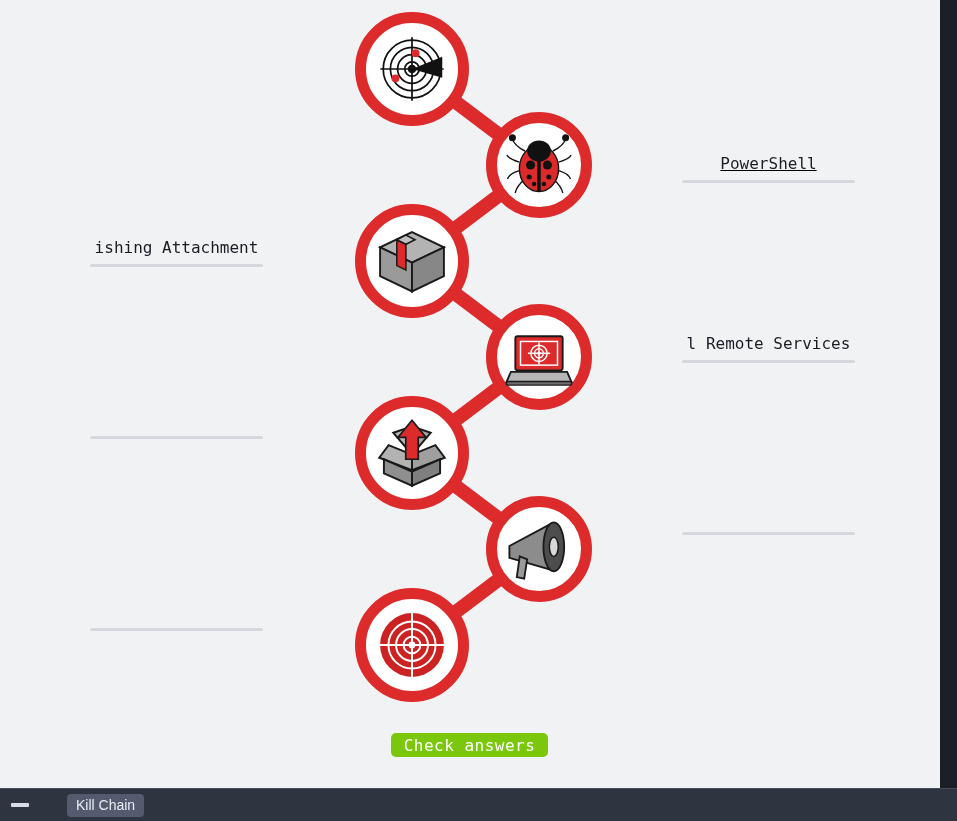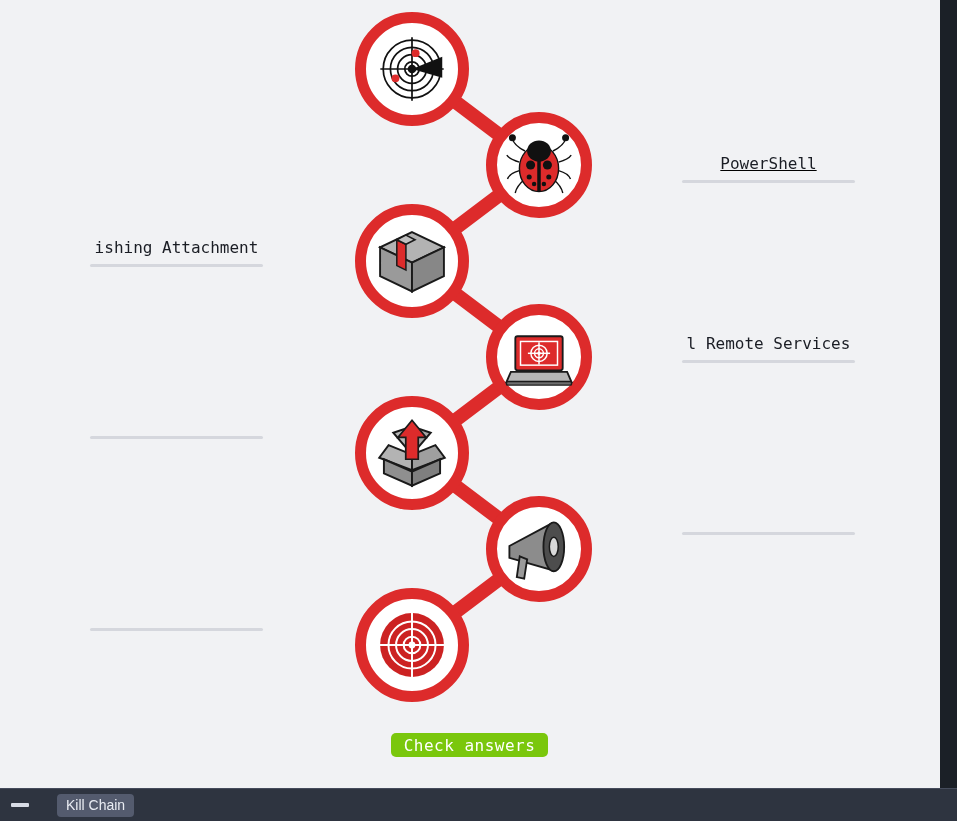--- a/index.html
+++ b/index.html
@@ -119,21 +119,21 @@
   }
   #minimize-icon {
     width: 18px;
     height: 4px;
     background: #d8dce6;
     margin-left: 11px;
     border-radius: 1px;
     cursor: pointer;
   }
   #taskbar-window-button {
-    margin-left: 28px;
+    margin-left: 38px;
     background: #545b6e;
     color: #e9ecf3;
     font-family: "Liberation Sans", sans-serif;
     font-size: 14px;
     padding: 3px 9px 4px 9px;
     border-radius: 4px;
     cursor: pointer;
     line-height: 16px;
   }
 </style>

